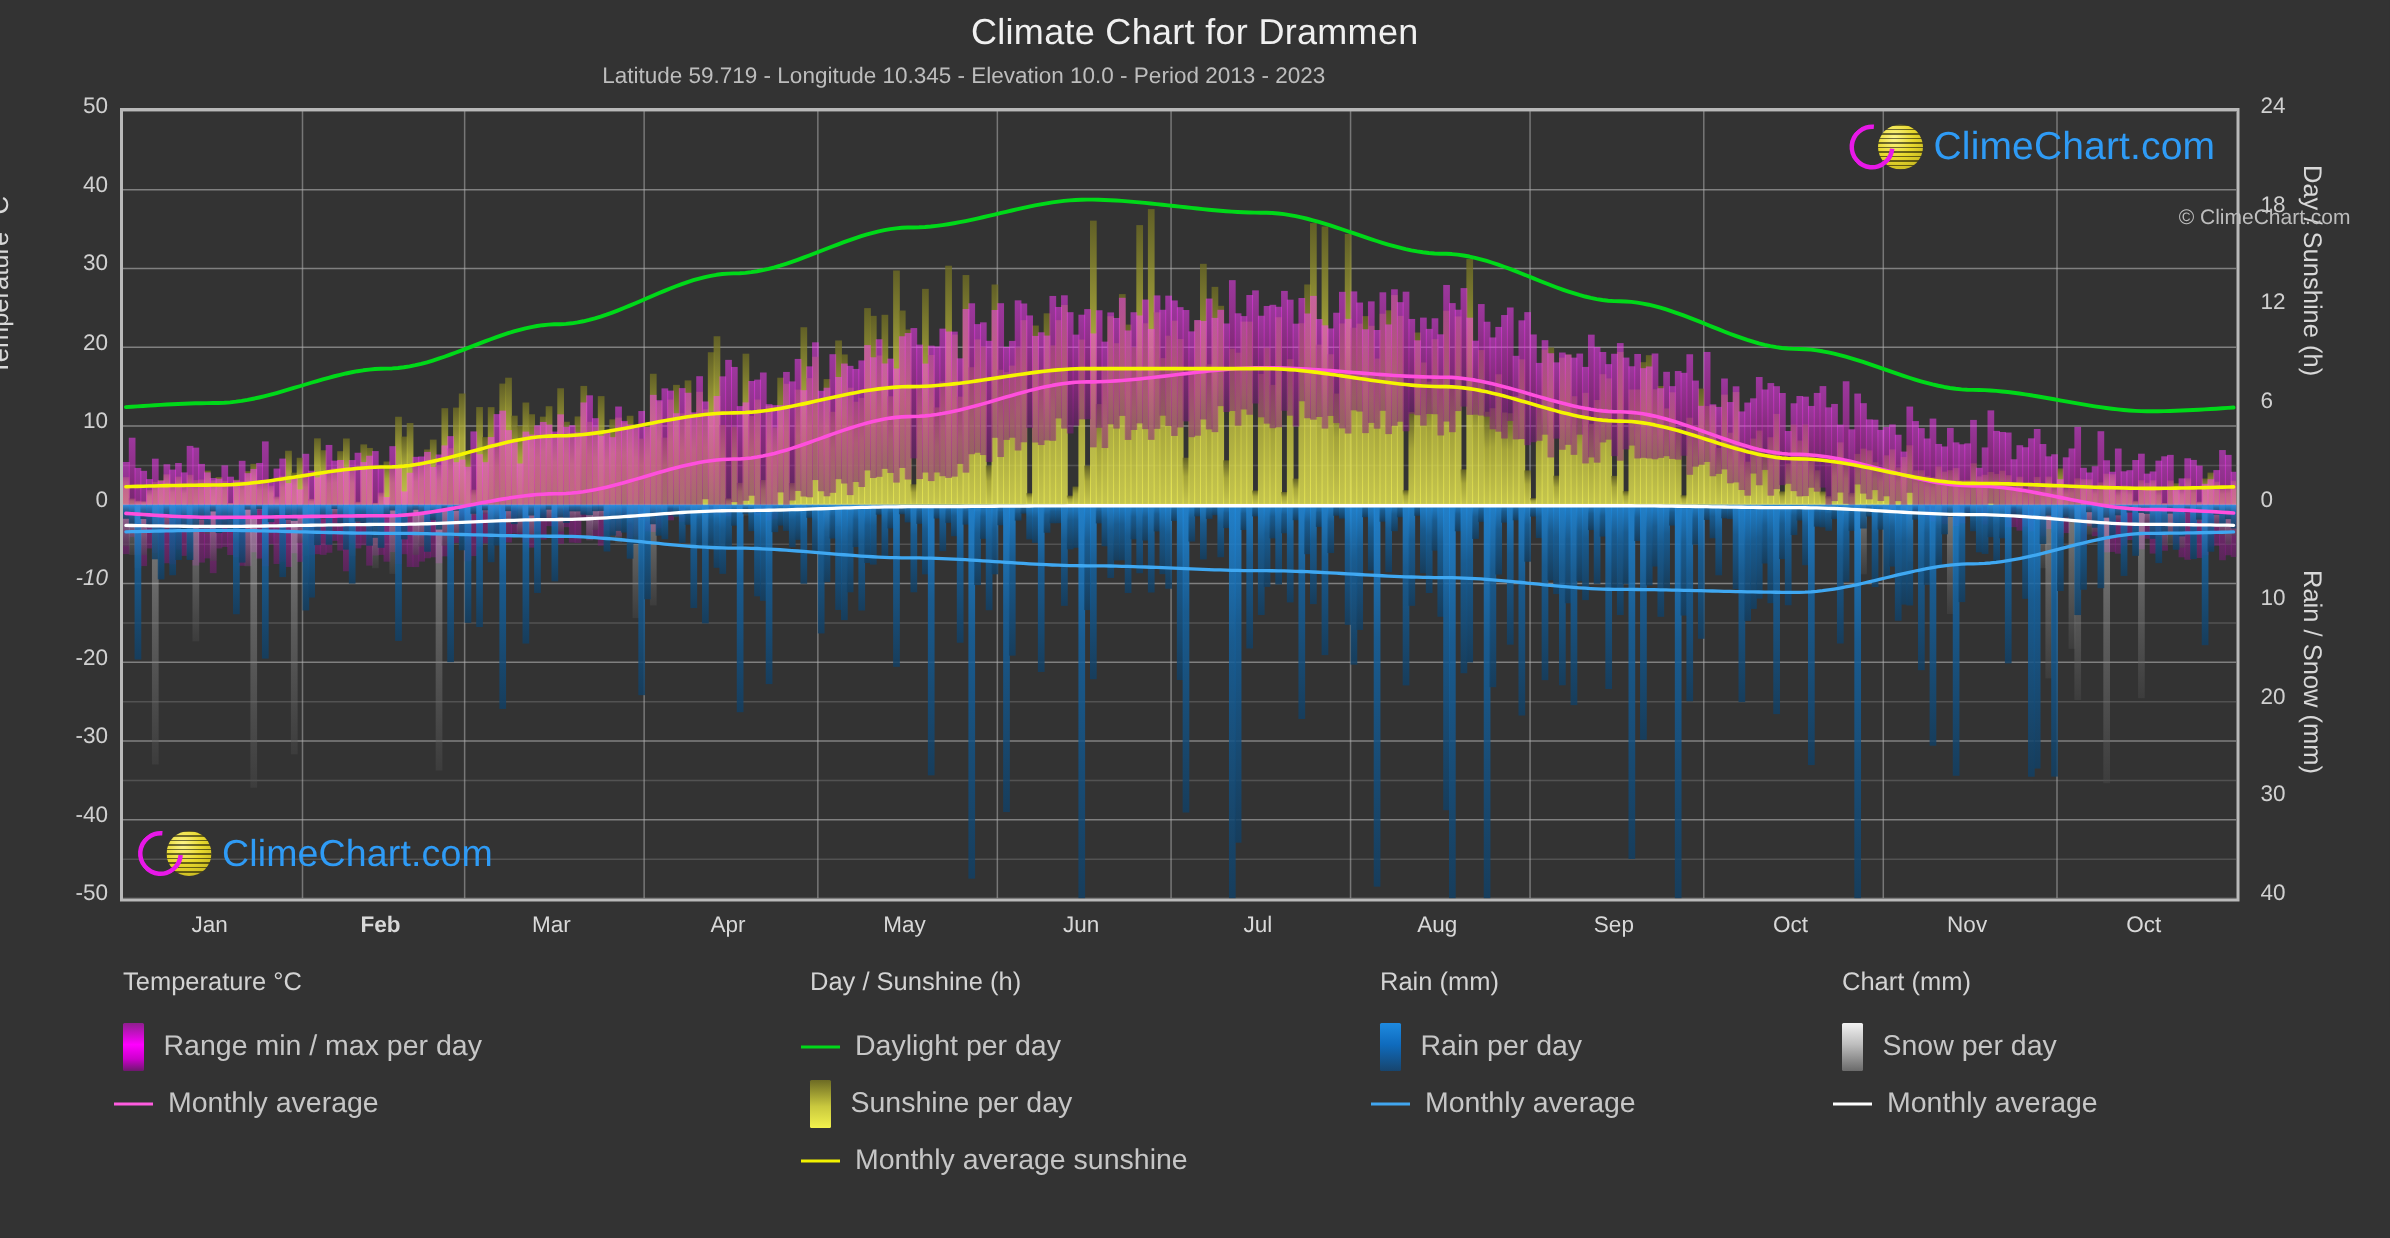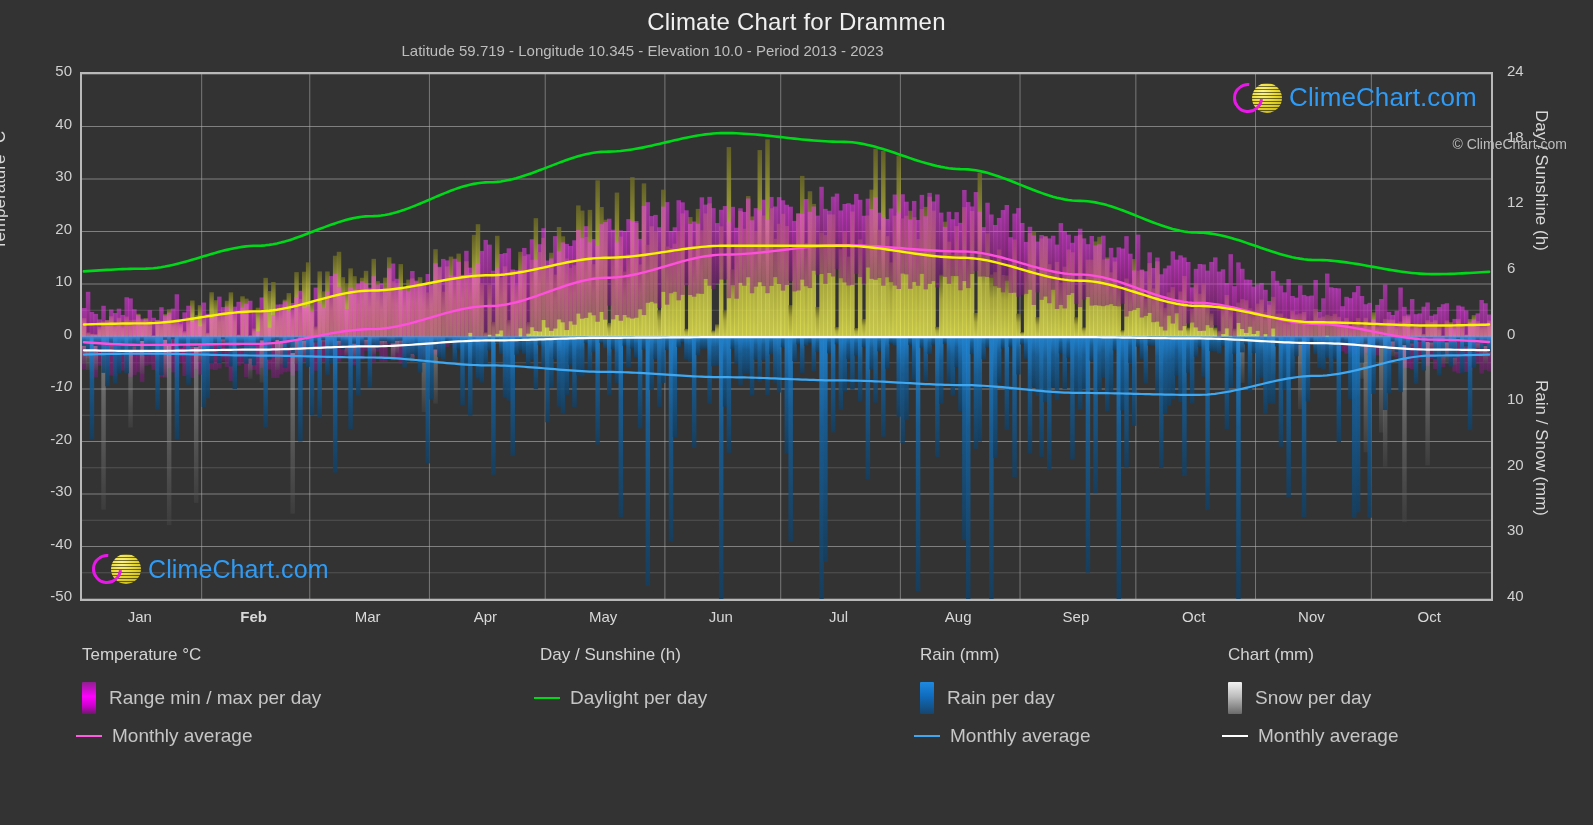--- a/index.html
+++ b/index.html
@@ -1573,20 +1573,28 @@
         <span class="swline" style="border-top-color: rgb(255, 92, 224);"></span>
         <span class="lbl">Monthly average</span>
       </div>
     </div>
     <div class="lcol" style="left: 540px;">
       <div class="lhead">Day / Sunshine (h)</div>
       <div class="lrow">
         <span class="swline" style="border-top-color: rgb(0, 217, 25);"></span>
         <span class="lbl">Daylight per day</span>
       </div>
+      <div class="lrow">
+        <span class="sw sw-sun"></span>
+        <span class="lbl">Sunshine per day</span>
+      </div>
+      <div class="lrow">
+        <span class="swline" style="border-top-color: rgb(242, 242, 0);"></span>
+        <span class="lbl">Monthly average sunshine</span>
+      </div>
     </div>
     <div class="lcol" style="left: 920px;">
       <div class="lhead">Rain (mm)</div>
       <div class="lrow">
         <span class="sw sw-rain"></span>
         <span class="lbl">Rain per day</span>
       </div>
       <div class="lrow">
         <span class="swline" style="border-top-color: rgb(65, 166, 240);"></span>
         <span class="lbl">Monthly average</span>

